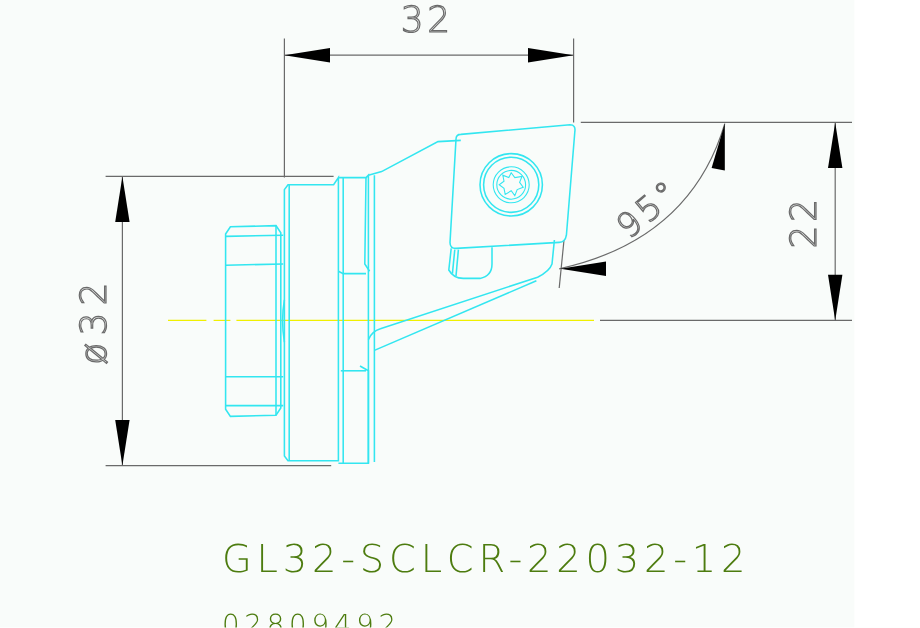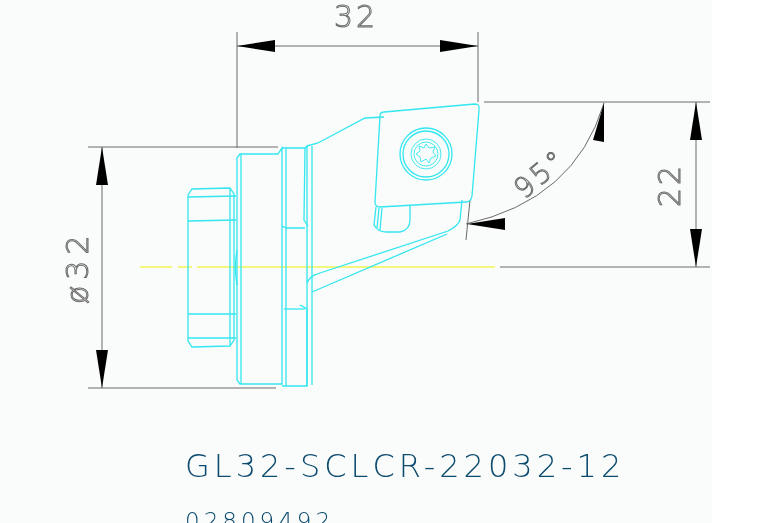--- a/index.html
+++ b/index.html
@@ -1,20 +1,20 @@
 <!DOCTYPE html>
 <html><head>
 <meta charset="utf-8">
 <style>
   html, body { margin: 0; padding: 0; background: #ffffff; }
   body { width: 767px; height: 523px; position: relative; overflow: hidden; font-family: "DejaVu Sans", sans-serif; }
   .canvas-bg { position: absolute; left: 0; top: 0; width: 712px; height: 523px; background: #f9fcfa; }
   svg.drawing { position: absolute; left: 0; top: 0; }
   .dim-text { font-family: "DejaVu Sans", sans-serif; font-weight: 200; fill: none; stroke: #6a6a6a; stroke-width: 1; }
-  .label-text { position: absolute; font-family: "DejaVu Sans", sans-serif; color: #0c4a6e; letter-spacing: 4px; font-weight: 300; line-height: 1; }
+  .label-text { position: absolute; font-family: "DejaVu Sans", sans-serif; color: #4d7c0f; letter-spacing: 4px; font-weight: 300; line-height: 1; }
 </style>
 </head>
 <body>
 
 <div class="canvas-bg"></div>
 
 <svg class="drawing" width="767" height="523" viewBox="0 0 767 523">
 
   <g stroke="#f0f000" stroke-width="1">
     <line x1="140" y1="267" x2="172" y2="267"></line>

